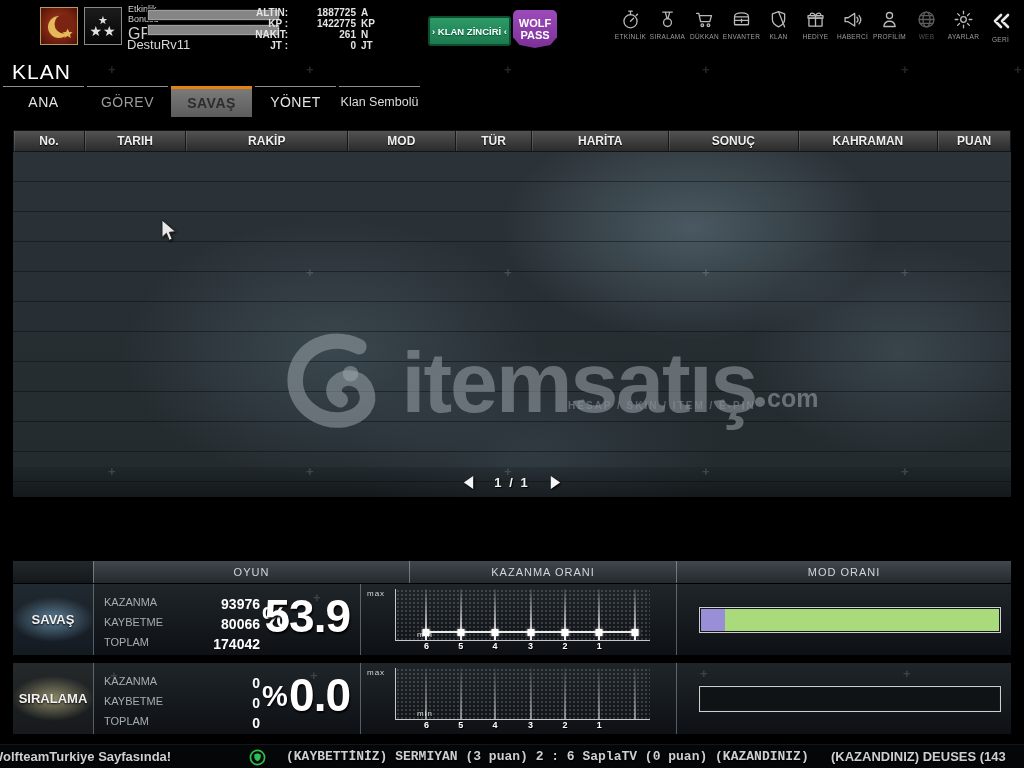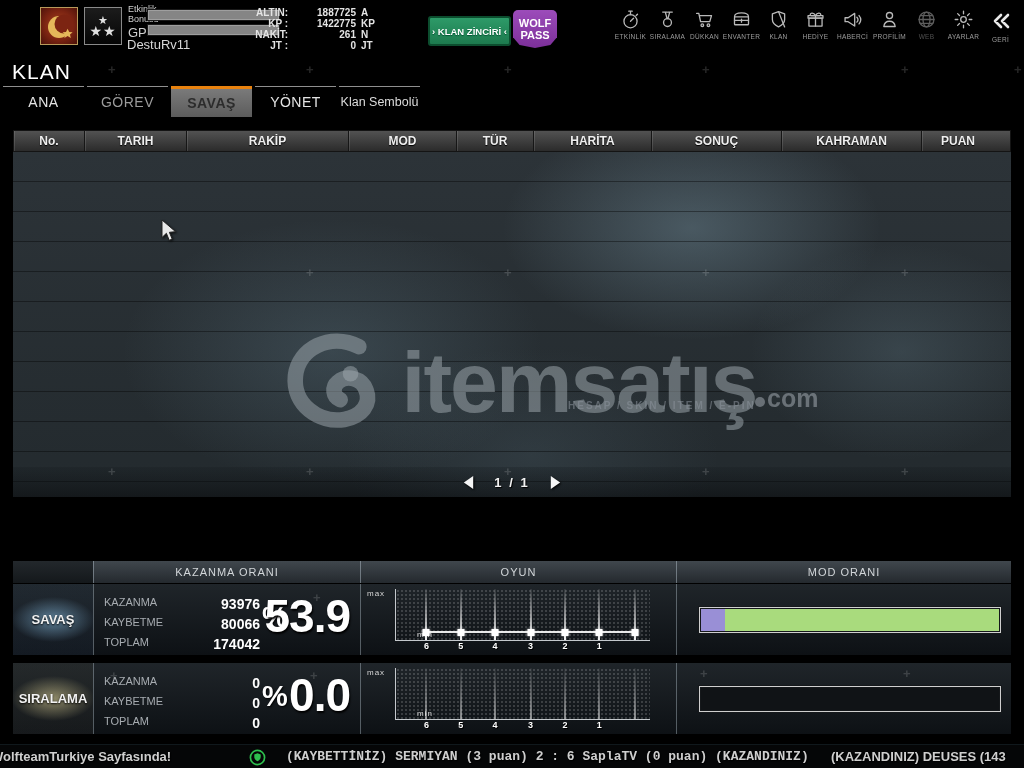--- a/index.html
+++ b/index.html
@@ -10,21 +10,21 @@
   .topbar { position:absolute; top:0; left:0; width:1024px; height:55px; background:#000; }
   .emblem { position:absolute; left:40px; top:7px; width:38px; height:38px;
     background:radial-gradient(circle at 50% 48%, #a8441f 0%, #7c2412 55%, #4a1109 100%);
     border:1px solid #b89a5a; }
   .rank-box { position:absolute; left:84px; top:7px; width:38px; height:38px;
     background:linear-gradient(#1c1c1c,#050505); border:1px solid #8a8a8a;
     display:flex; flex-direction:column; align-items:center; justify-content:center; }
   .rank-box .s1 { font-size:11px; color:#e0e0e0; line-height:10px; }
   .rank-box .s2 { font-size:14px; color:#e0e0e0; line-height:13px; letter-spacing:1px; }
   .bonus-lbl { position:absolute; left:128px; top:4px; font-size:9px; line-height:10px; color:#cfcfcf; }
-  .gp-lbl { position:absolute; left:128px; top:25px; font-size:13px; color:#cfcfcf; }
+  .gp-lbl { position:absolute; left:128px; top:25px; font-size:16px; color:#cfcfcf; }
   .pbar { position:absolute; height:10px; width:131px; left:148px;
     background:#858585; border:1px solid #9f9f9f; box-shadow:0 0 0 1px #1a1a1a; }
   .pbar.b1 { top:10px; } .pbar.b2 { top:25px; }
   .username { position:absolute; left:127px; top:37px; font-size:13px; color:#d8d8d8; }
   .currency { position:absolute; left:240px; top:7px; width:144px; }
   .currency .crow { display:flex; height:11px; align-items:center; font-size:10px; font-weight:600; color:#e4e4e4; }
   .currency .clabel { width:48px; text-align:right; }
   .currency .cvalue { width:68px; text-align:right; }
   .currency .cunit  { width:26px; text-align:left; padding-left:5px; }
   .btn-kz { position:absolute; left:428px; top:16px; width:83px; height:30px;
@@ -58,21 +58,21 @@
     display:flex; align-items:center; justify-content:center; cursor:pointer; }
   .circle-btn.search { left:935px; }
   .circle-btn.home { left:974px; opacity:.75; }
 
   
   .main-table { position:absolute; top:130px; left:13px; width:998px; height:397px; }
   .thead { display:flex; height:22px; background:linear-gradient(#525252,#2b2b2b); border:1px solid #141414; }
   .th { display:flex; align-items:center; justify-content:center; font-size:12px; font-weight:bold; color:#efefef;
     border-right:1px solid #161616; box-shadow:inset 1px 0 0 rgba(255,255,255,.12); text-shadow:0 1px 1px #000; }
   .th:last-child { border-right:none; }
-  .c0{width:71px}.c1{width:102px}.c2{width:162px}.c3{width:108px}.c4{width:77px}.c5{width:118px}.c6{width:130px}.c7{width:140px}.c8{width:72px}
+  .c0{width:71px}.c1{width:102px}.c2{width:162px}.c3{width:108px}.c4{width:77px}.c5{width:137px}.c6{width:130px}.c7{width:140px}.c8{width:72px}
   .tbody { position:relative; height:345px; overflow:hidden;
     background:
       radial-gradient(ellipse 270px 160px at 68% 22%, rgba(134,166,182,.34), transparent 70%),
       radial-gradient(ellipse 300px 190px at 32% 58%, rgba(112,142,158,.26), transparent 70%),
       radial-gradient(ellipse 210px 150px at 89% 58%, rgba(120,150,165,.22), transparent 72%),
       radial-gradient(ellipse 260px 150px at 52% 88%, rgba(96,120,134,.20), transparent 72%),
       linear-gradient(#2c3338,#232a2e); }
   .rowlines { position:absolute; inset:0;
     background:repeating-linear-gradient(to bottom, transparent 0 29px, rgba(0,0,0,.38) 29px 30px); }
   .watermark { position:absolute; left:16px; right:0; top:178px; display:flex; align-items:center; justify-content:center; pointer-events:none; }
@@ -332,22 +332,22 @@
       <svg class="arrow" viewBox="0 0 16 16">
           <path d="M3 1l10 7-10 7z" fill="#f5f5f5"></path>
         </svg>
     </div>
   </div>
 </div>
 
 <div class="stats">
   <div class="stats-head">
     <div class="sh stub w-stub"></div>
+    <div class="sh w-oyun">OYUN</div>
     <div class="sh w-kaz">KAZANMA ORANI</div>
-    <div class="sh w-oyun">OYUN</div>
     <div class="sh w-mod">MOD ORANI</div>
   </div>
 
   <div class="srow">
     <div class="scell stub w-stub glow-blue">SAVAŞ</div>
     <div class="scell w-kaz">
       <span class="stat-lbl r1">KAZANMA</span>
       <span class="stat-val r1">93976</span>
       <span class="stat-lbl r2">KAYBETME</span>
       <span class="stat-val r2">80066</span>

